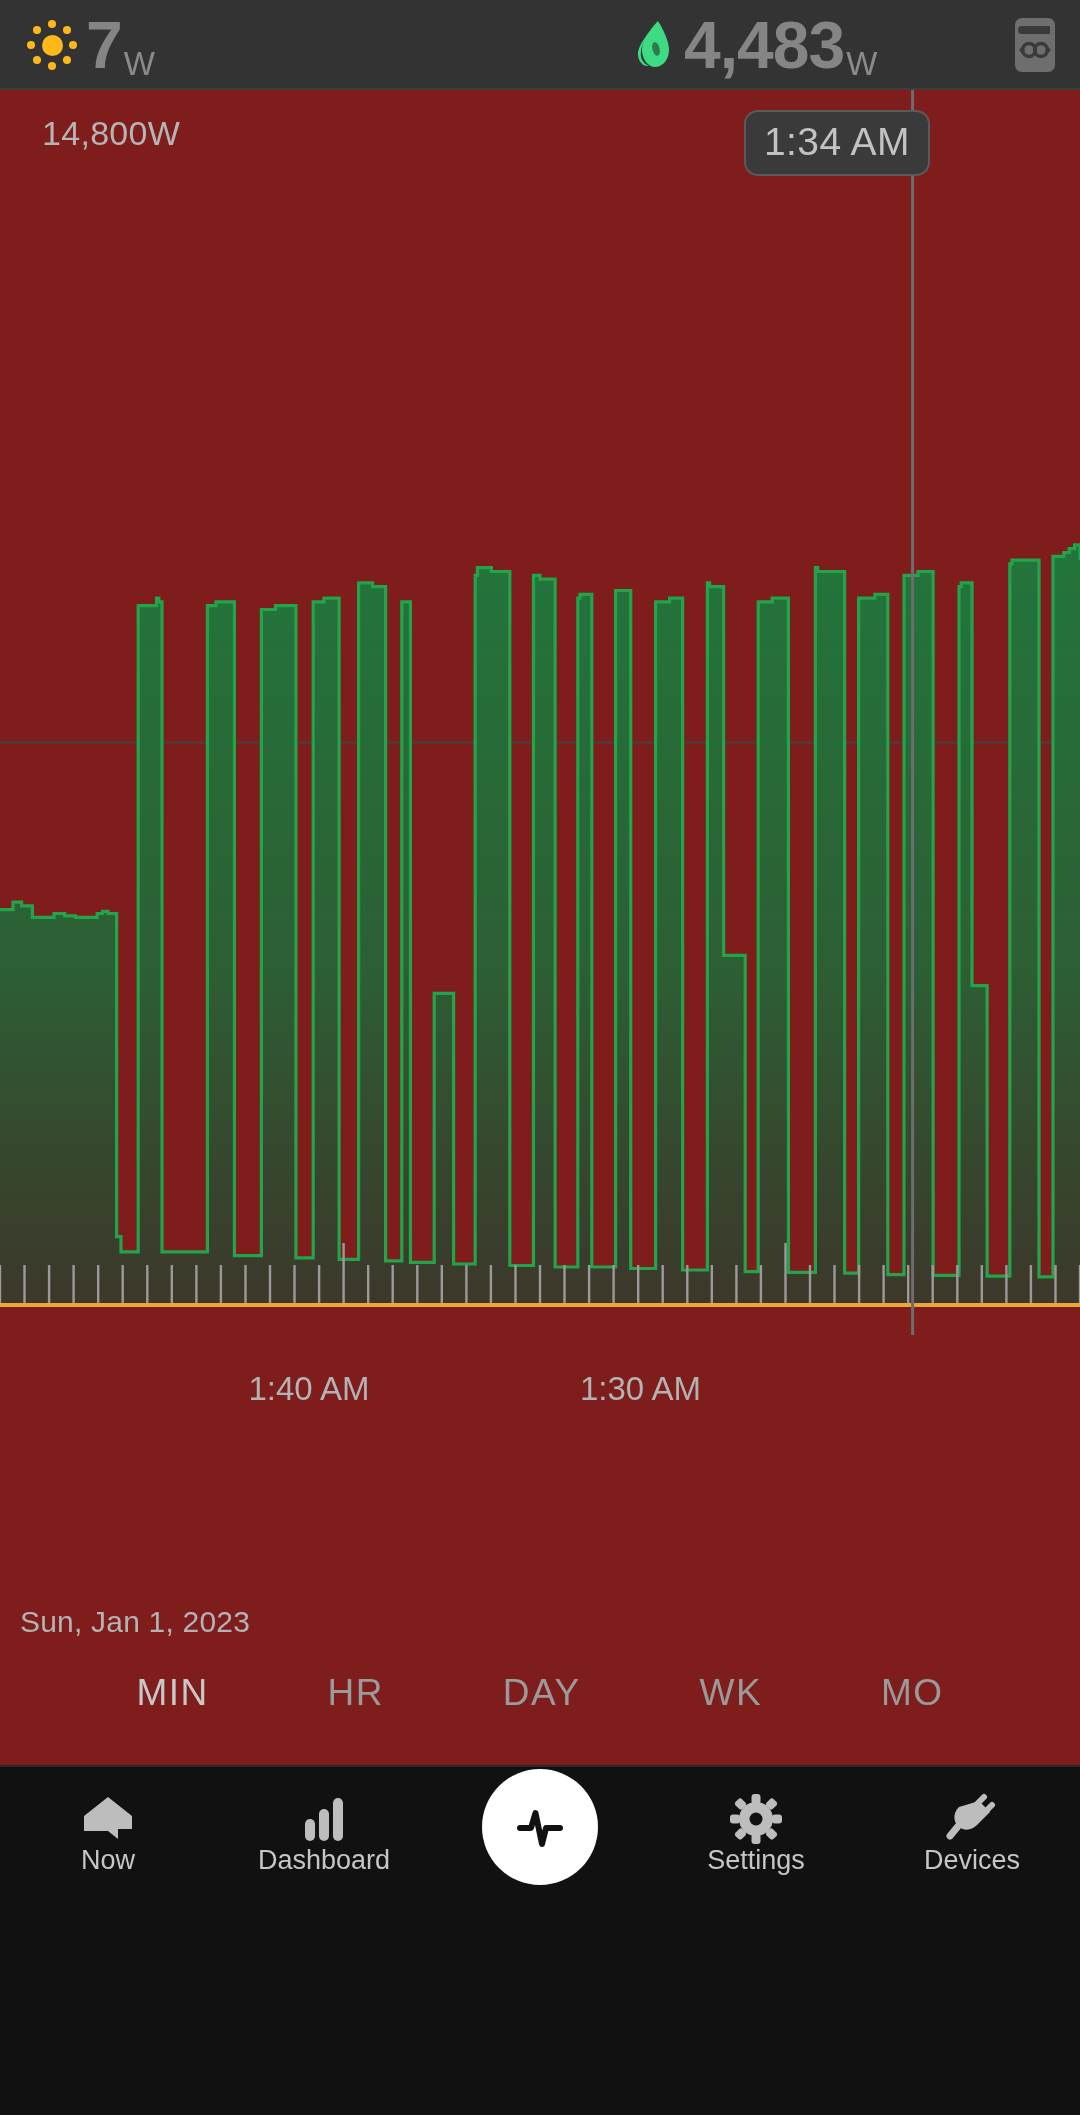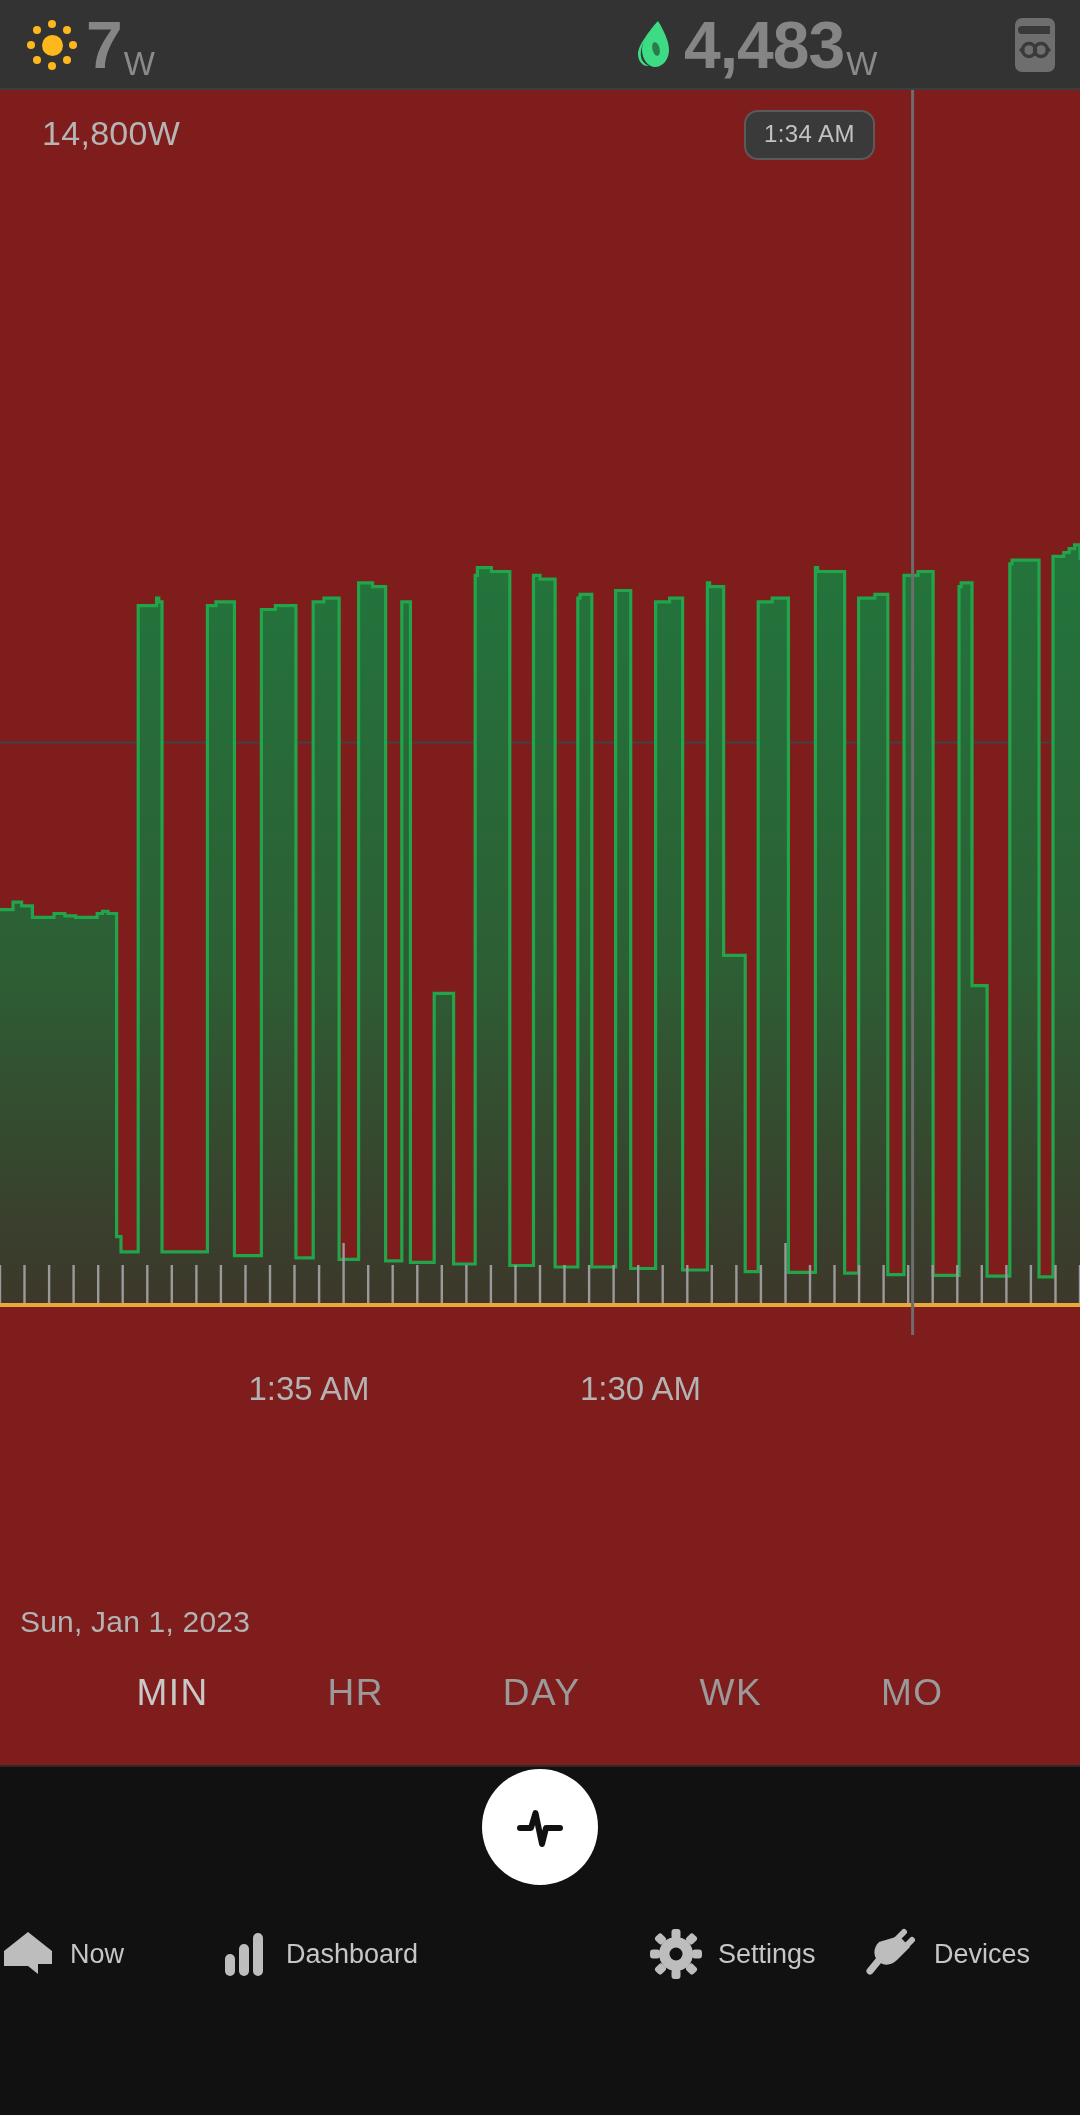--- a/index.html
+++ b/index.html
@@ -60,21 +60,21 @@
 
   .y-label {
     position: absolute; left: 42px; top: 24px;
     font-size: 34px; color: #b5b5b5; letter-spacing: 0.3px;
   }
   .time-pill {
     position: absolute; top: 20px; left: 744px;
     padding: 8px 18px 10px 18px;
     border: 2px solid #5a5a5a; border-radius: 14px;
     background: #3a3a3a;
-    font-size: 24px; color: #c2c2c2; letter-spacing: 0.4px;
+    font-size: 39px; color: #c2c2c2; letter-spacing: 0.4px;
     white-space: nowrap;
   }
   .x-tick-label {
     position: absolute; font-size: 33px; color: #b3b3b3; white-space: nowrap;
   }
   .date-label {
     position: absolute; left: 20px; top: 1515px;
     font-size: 30px; color: #b3b3b3; letter-spacing: 0.2px;
   }
 
@@ -95,23 +95,23 @@
   
   .navbar {
     position: relative;
     flex: 1 1 auto;
     background: #111111;
     border-top: 2px solid #2a2a2a;
     display: flex; align-items: flex-start;
   }
   .nav-item {
     flex: 1 1 0; height: 100%;
-    display: flex; flex-direction: row;
+    display: flex; flex-direction: column;
     align-items: center; justify-content: flex-start;
-    padding-top: 26px; gap: 14px;
+    padding-top: 26px; 
     background: none; border: 0; cursor: pointer;
   }
   .nav-label { font-size: 27px; color: #c6c6c6; font-family: "Liberation Sans", sans-serif; }
   .nav-ico { width: 56px; height: 52px; display: block; }
   .nav-center { visibility: hidden; }
   .fab {
     position: absolute; left: 50%; top: 2px;
     transform: translateX(-50%);
     width: 116px; height: 116px; border-radius: 50%;
     background: #ffffff; border: 0; cursor: pointer;
@@ -225,21 +225,21 @@
         </g>
       <line id="baseline" x1="0" y1="1215" x2="1080" y2="1215" stroke="#e8a93a" stroke-width="4"></line>
       <line id="cursor-line" y1="0" y2="1245" stroke="#6d6d6d" stroke-width="3" x1="912.6" x2="912.6"></line>
     </svg>
 
     <div class="y-label">14,800W</div>
 
     <div class="time-pill">1:34 AM</div>
 
     <div id="xlabels">
-        <div class="x-tick-label" style="left: 248.4px; top: 1280px;">1:35 AM</div>
+        <div class="x-tick-label" style="left: 248.4px; top: 1280px;">1:40 AM</div>
         <div class="x-tick-label" style="left: 579.96px; top: 1280px;">1:30 AM</div>
       </div>
 
     <div class="date-label">Sun, Jan 1, 2023</div>
 
     <div class="periods" id="periods">
         <button class="period active">MIN</button>
         <button class="period">HR</button>
         <button class="period">DAY</button>
         <button class="period">WK</button>

